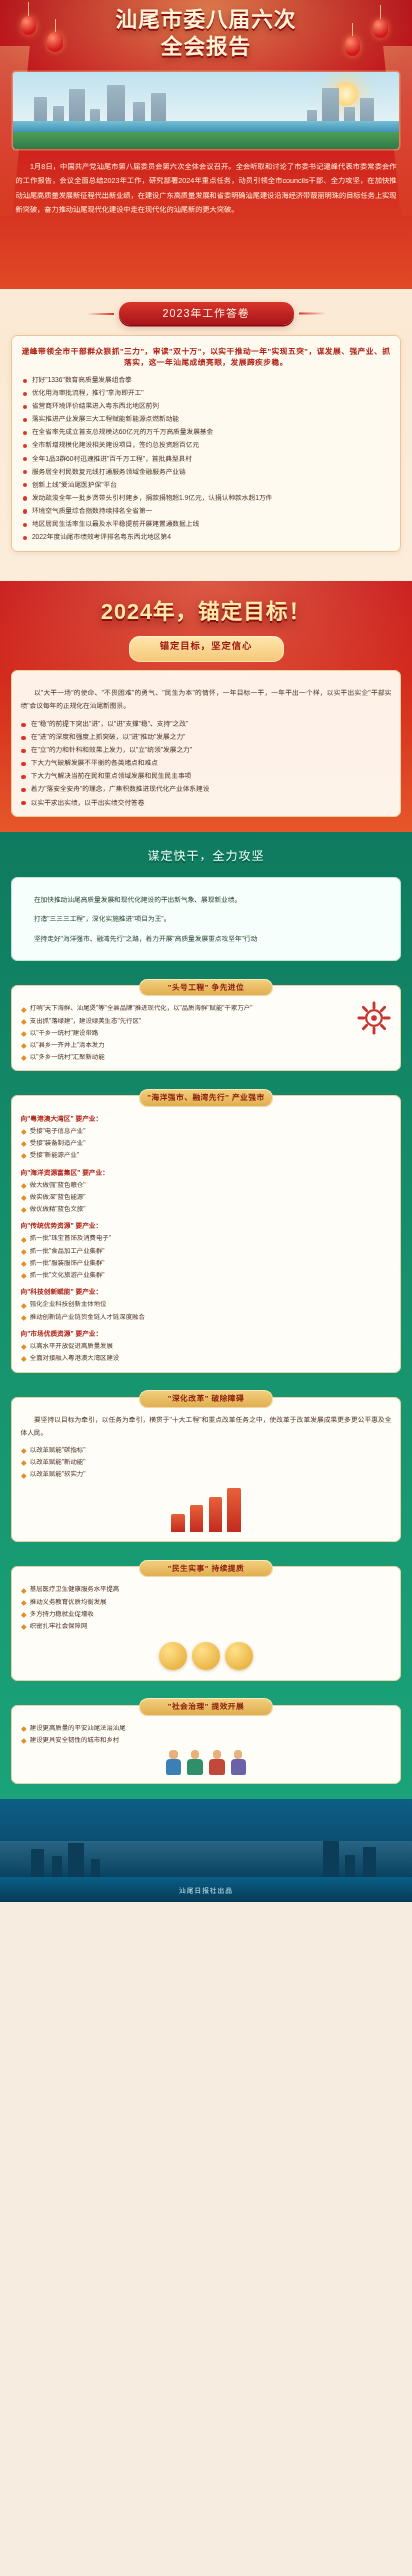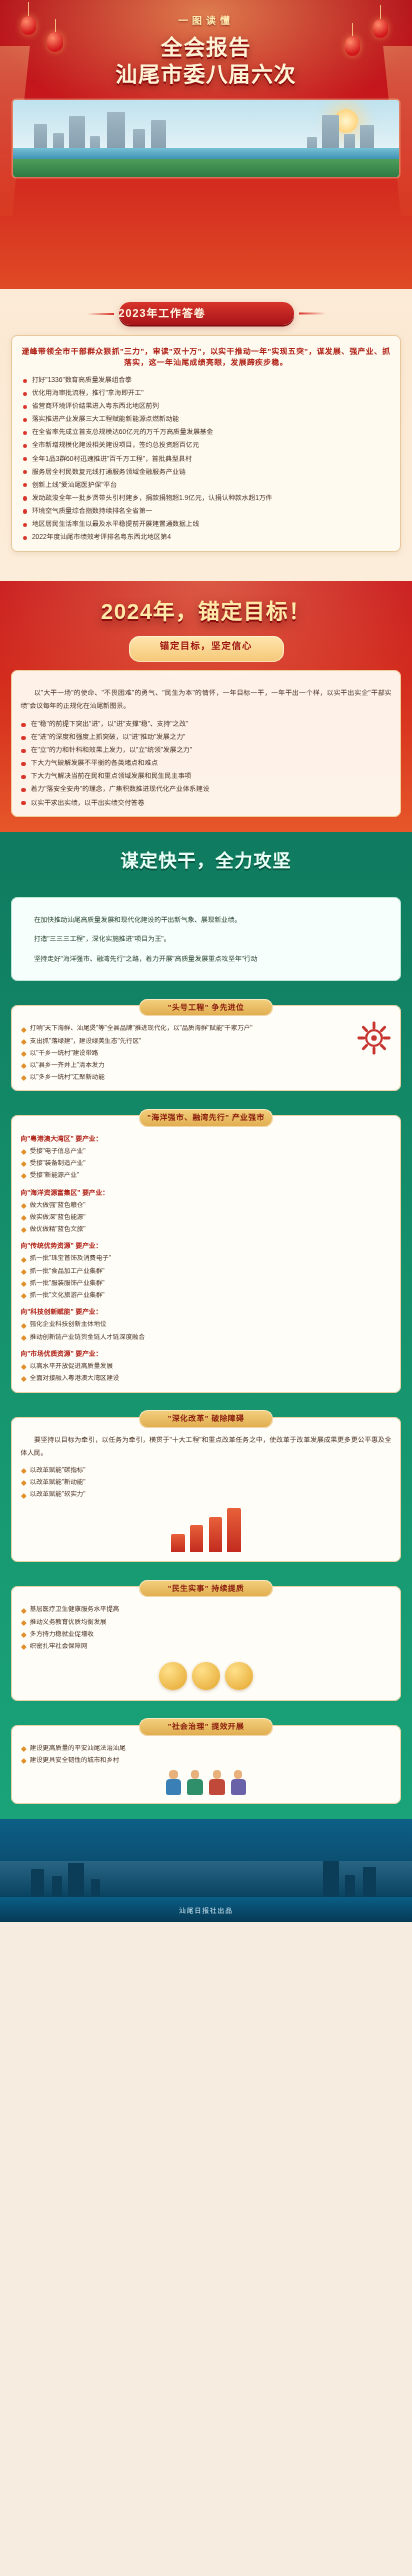--- a/index.html
+++ b/index.html
@@ -113,22 +113,23 @@
   .hd-ribbon-l { left:-15.5px; }
   .hd-ribbon-r { right:-15.5px; transform: skewX(6deg); }
 
   
   .section { position: relative; padding: 0 11.3px 13.4px; }
   .sec-title {
     margin: 13.4px auto 9.3px;
     width: 175px;
     height: 23px;
     line-height: 23px;
+    text-align: center;
     font-size: 10.8px;
-    font-weight: bold;
+    font-weight: normal;
     color: #fff6e2;
     background: linear-gradient(180deg,#d8342a,#a8141a);
     border-radius: 11.3px;
     letter-spacing: 1px;
     box-shadow: 0 1.5px 0 #7e0c10, 0 3.1px 7.2px rgba(140,20,10,.25);
     position: relative;
   }
   .sec-title:before, .sec-title:after {
     content:""; position:absolute; top:50%; width:27px; height:1.5px; margin-top:-0.5px;
     background: linear-gradient(90deg, rgba(216,52,42,0), #d8342a);
@@ -211,23 +212,23 @@
   }
 
   
   .band-green {
     margin-top: 0;
     padding: 13.4px 11.3px 15.5px;
     background: linear-gradient(180deg,#0f7a5f 0%, #15916c 45%, #1aa378 100%);
     position: relative;
   }
   .green-title {
-    text-align:center; color:#eafff5; font-size: 18px; font-weight:bold;
+    text-align:center; color:#eafff5; font-size: 12px; font-weight:normal;
     letter-spacing:1px; text-shadow: 0 1.5px 0 #0a5a45;
-    margin-bottom: 25px;
+    margin-bottom: 14px;
   }
   .green-card {
     background:#f6fffb; border:1px solid #bfe6d4; border-radius:6.2px;
     padding:8.2px; font-size:6.7px; line-height:1.95; color:#27402f; text-align:justify;
   }
   .green-card .ind { text-indent:2em; }
 
   
   .task {
     margin-top: 9.3px;
@@ -295,44 +296,44 @@
   <div class="header">
     <div class="glow"></div>
     <div class="hd-ribbon-l"></div>
     <div class="hd-ribbon-r"></div>
     <div class="lanterns">
       <div class="lantern" style="left:20.6px;top:15.5px;"></div>
       <div class="lantern" style="left:47px;top:32px;"></div>
       <div class="lantern" style="right:24px;top:18.5px;"></div>
       <div class="lantern" style="right:52px;top:36px;"></div>
     </div>
-    <div class="hd-tag">一图读懂</div>
     <div class="hd-title">
+      <div class="big">汕尾市委八届六次</div>
       <div class="big">全会报告</div>
-      <div class="big">汕尾市委八届六次</div>
     </div>
 
     <div class="cityband">
       <div class="sky"></div>
       <div class="sun"></div>
       <div class="b" style="left:20.6px;width:13.4px;height:37px;"></div>
       <div class="b" style="left:40px;width:10.3px;height:28px;"></div>
       <div class="b" style="left:56px;width:15.5px;height:45px;"></div>
       <div class="b" style="left:77px;width:9.3px;height:25px;"></div>
       <div class="b" style="left:94px;width:17.5px;height:49px;"></div>
       <div class="b" style="left:120px;width:11.3px;height:32px;"></div>
       <div class="b" style="left:138px;width:14.4px;height:41px;"></div>
       <div class="b" style="right:25px;width:13.4px;height:36px;"></div>
       <div class="b" style="right:44px;width:10.3px;height:27px;"></div>
       <div class="b" style="right:60px;width:16.5px;height:46px;"></div>
       <div class="b" style="right:82px;width:9.3px;height:24px;"></div>
       <div class="water"></div>
       <div class="green"></div>
     </div>
 
+    <p class="hd-lead">1月8日，中国共产党汕尾市第八届委员会第六次全体会议召开。全会听取和讨论了市委书记逯峰代表市委常委会作的工作报告，会议全面总结2023年工作，研究部署2024年重点任务，动员引领全市councils干部、全力攻坚，在加快推动汕尾高质量发展新征程代出新业绩，在建设广东高质量发展和省委明确汕尾建设沿海经济带靓丽明珠的目标任务上实现新突破，奋力推动汕尾现代化建设中走在现代化的汕尾新的更大突破。</p>
   </div>
 
   <div class="section">
     <div class="sec-title">2023年工作答卷</div>
     <div class="card">
       <div class="card-sub">逯峰带领全市干部群众狠抓"三力"，审读"双十万"，以实干推动一年"实现五突"，谋发展、强产业、抓落实，这一年汕尾成绩亮眼，发展蹄疾步稳。</div>
       <ul class="bullets">
         <li>打好"1336"数育高质量发展组合拳</li>
         <li>优化用海审批流程，推行"拿海即开工"</li>
         <li>省营商环境评价结果进入粤东西北地区前列</li>

